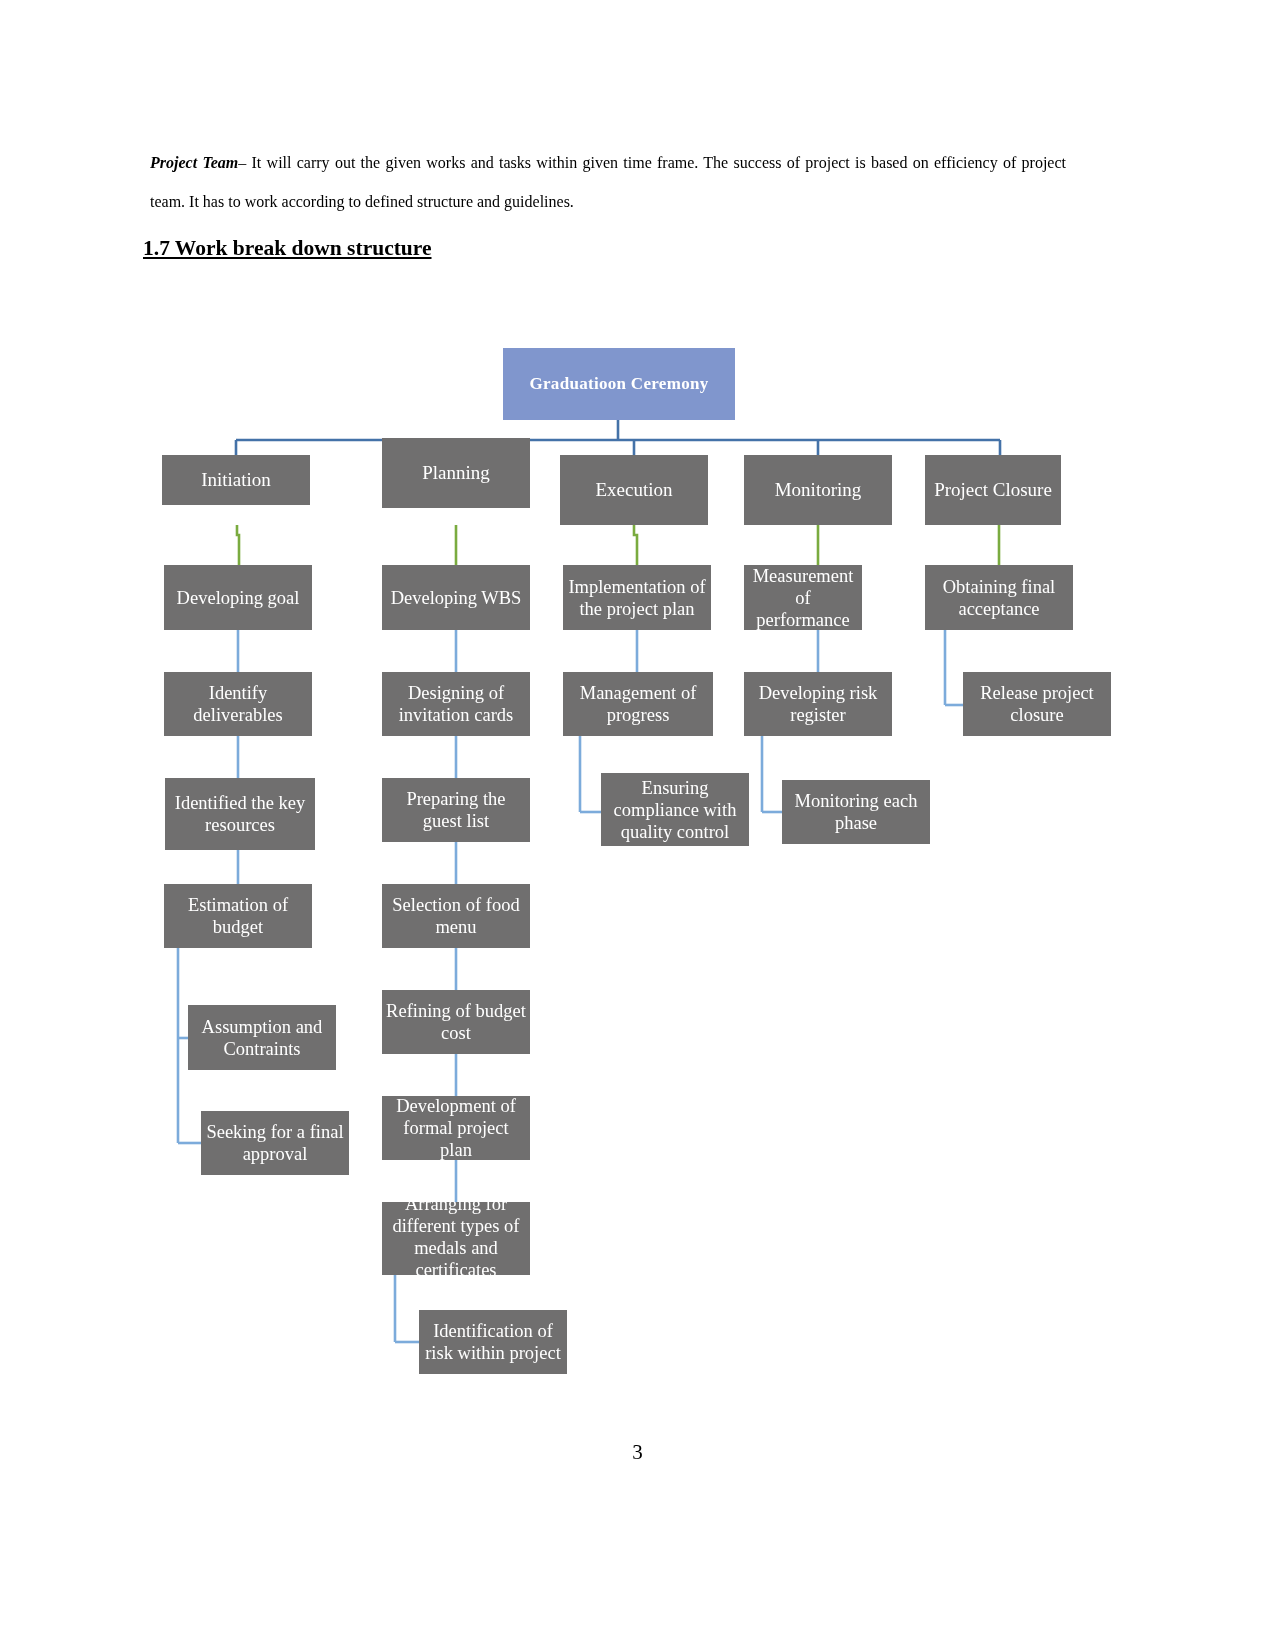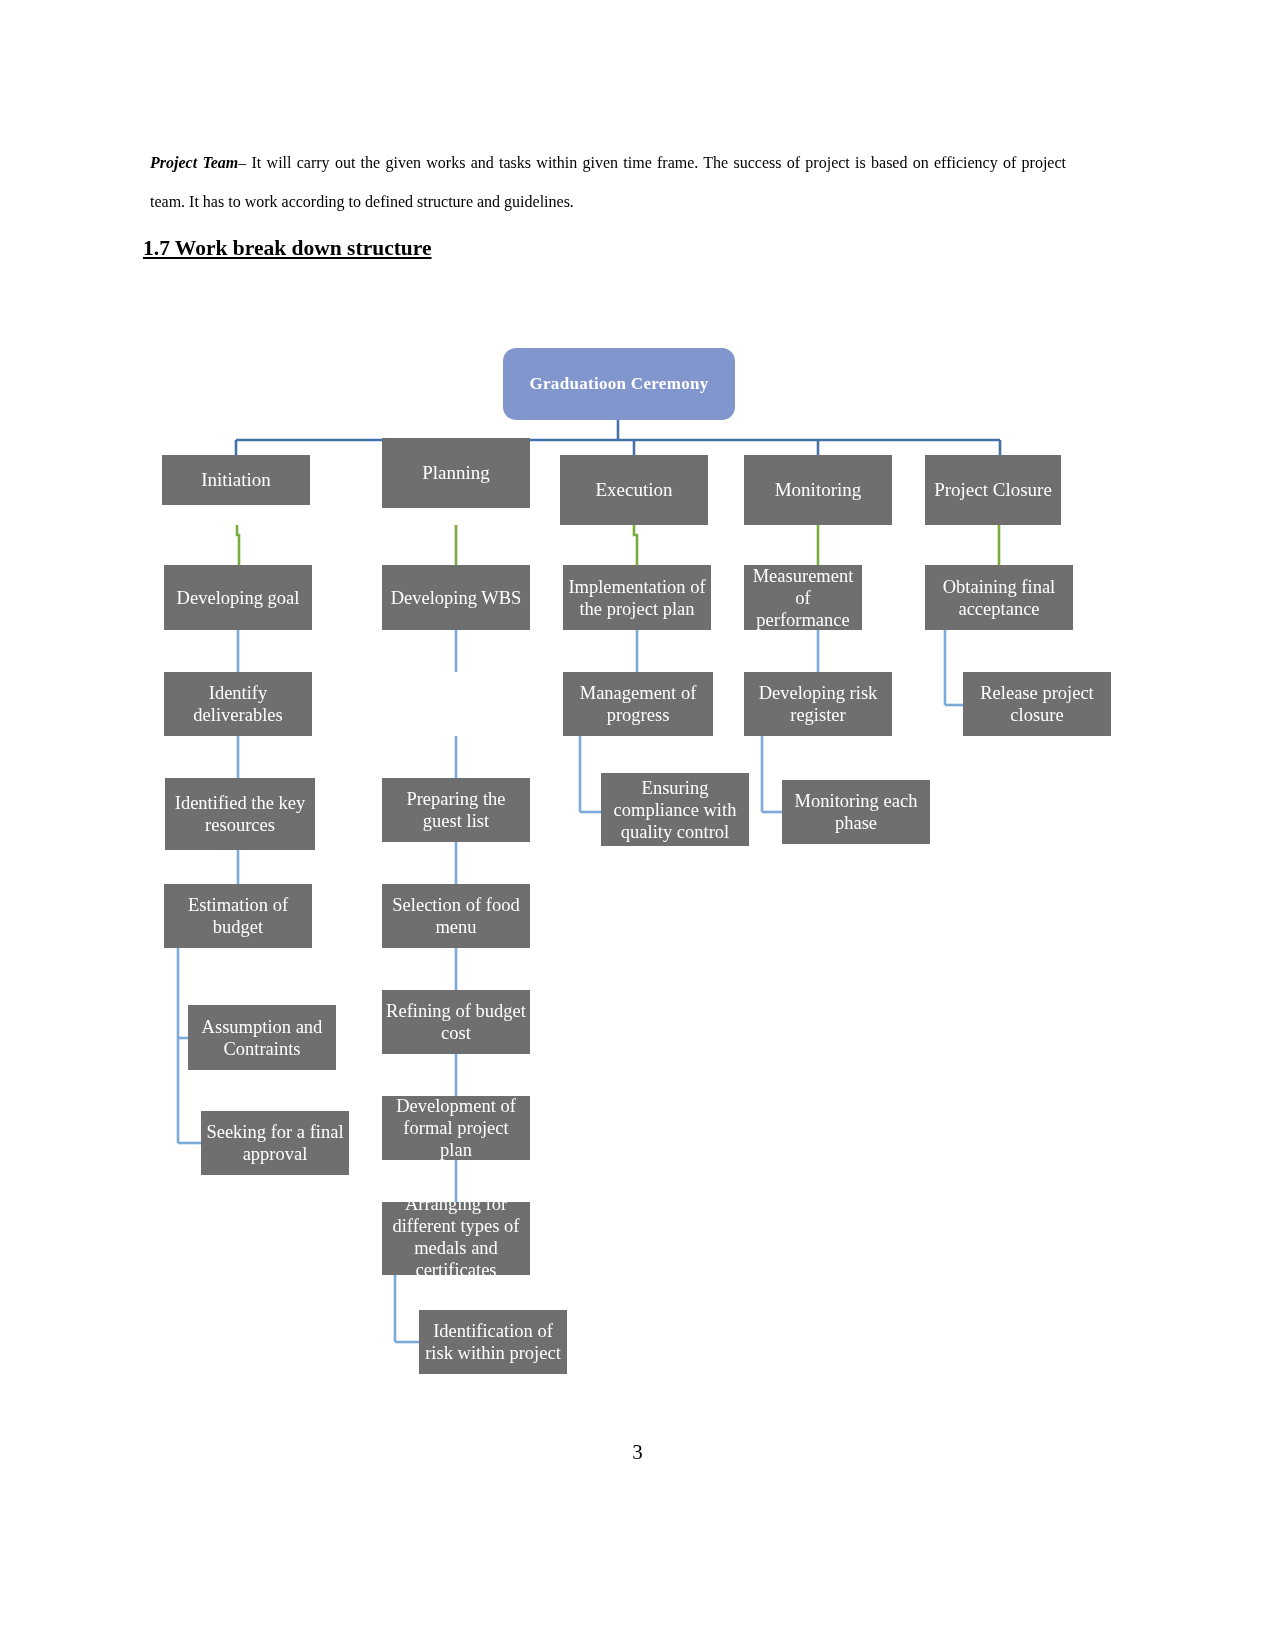--- a/index.html
+++ b/index.html
@@ -156,21 +156,21 @@
 
       <path d="M818,300 L818,342"></path>
       <path d="M762,406 L762,482"></path>
       <path d="M762,482 L784,482"></path>
 
       <path d="M945,300 L945,375"></path>
       <path d="M945,375 L965,375"></path>
     </g>
   </svg>
 
-  <div class="node node-root" style="left:503px; top:18px; width:232px; height:72px;border-radius:13px;">
+  <div class="node node-root" style="left:503px; top:18px; width:232px; height:72px;">
     <span class="lbl">Graduatioon Ceremony</span>
   </div>
 
   <div class="node node-gray node-l2" style="left:162px; top:125px; width:148px; height:50px;">
     <span class="lbl">Initiation</span>
   </div>
   <div class="node node-gray node-l2" style="left:382px; top:108px; width:148px; height:70px;">
     <span class="lbl">Planning</span>
   </div>
   <div class="node node-gray node-l2" style="left:560px; top:125px; width:148px; height:70px;">
@@ -198,20 +198,23 @@
   <div class="node node-gray" style="left:188px; top:675px; width:148px; height:65px;">
     <span class="lbl">Assumption and Contraints</span>
   </div>
   <div class="node node-gray" style="left:201px; top:781px; width:148px; height:64px;">
     <span class="lbl">Seeking for a final approval</span>
   </div>
 
   <div class="node node-gray" style="left:382px; top:235px; width:148px; height:65px;">
     <span class="lbl">Developing WBS</span>
   </div>
+  <div class="node node-gray" style="left:382px; top:342px; width:148px; height:64px;">
+    <span class="lbl">Designing of invitation cards</span>
+  </div>
   <div class="node node-gray" style="left:382px; top:448px; width:148px; height:64px;">
     <span class="lbl">Preparing the guest list</span>
   </div>
   <div class="node node-gray" style="left:382px; top:554px; width:148px; height:64px;">
     <span class="lbl">Selection of food menu</span>
   </div>
   <div class="node node-gray" style="left:382px; top:660px; width:148px; height:64px;">
     <span class="lbl">Refining of budget cost</span>
   </div>
   <div class="node node-gray" style="left:382px; top:766px; width:148px; height:64px;">

